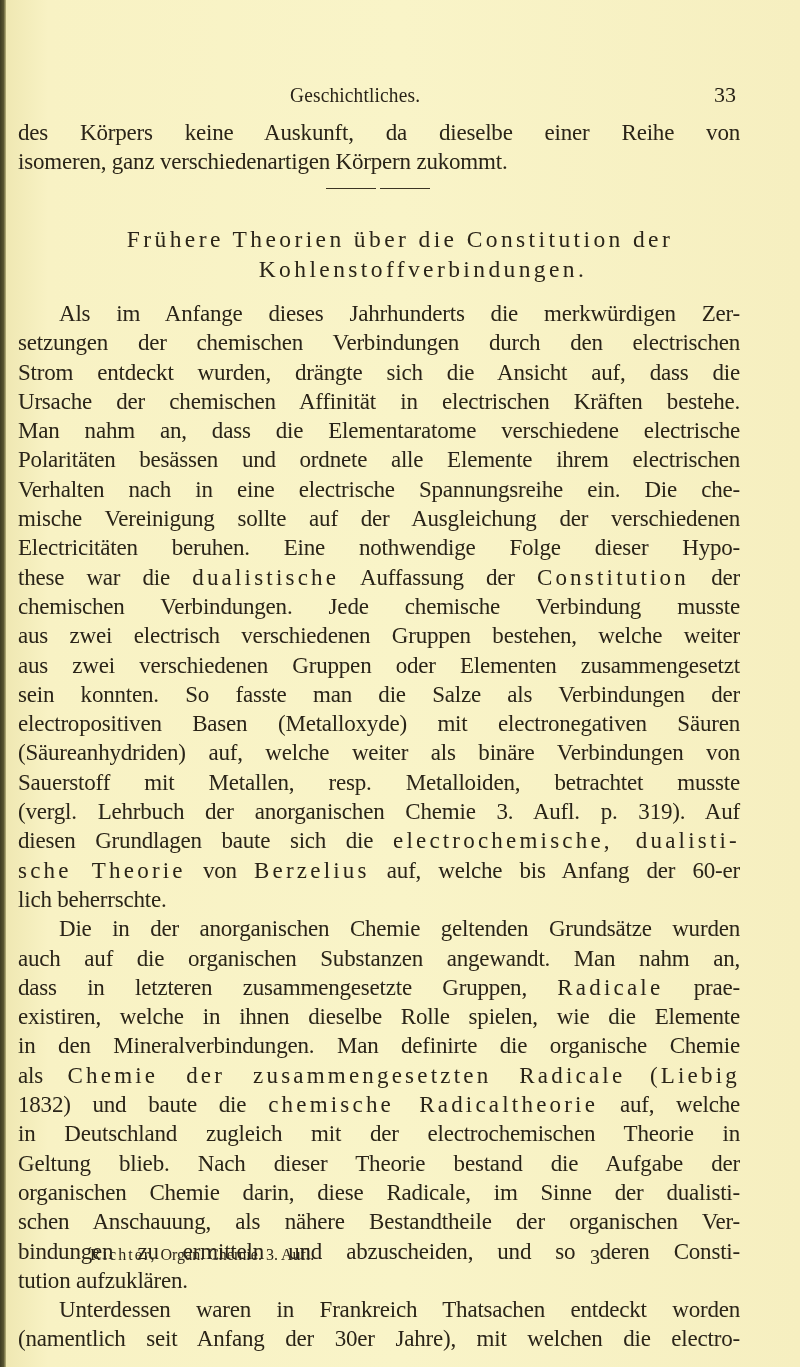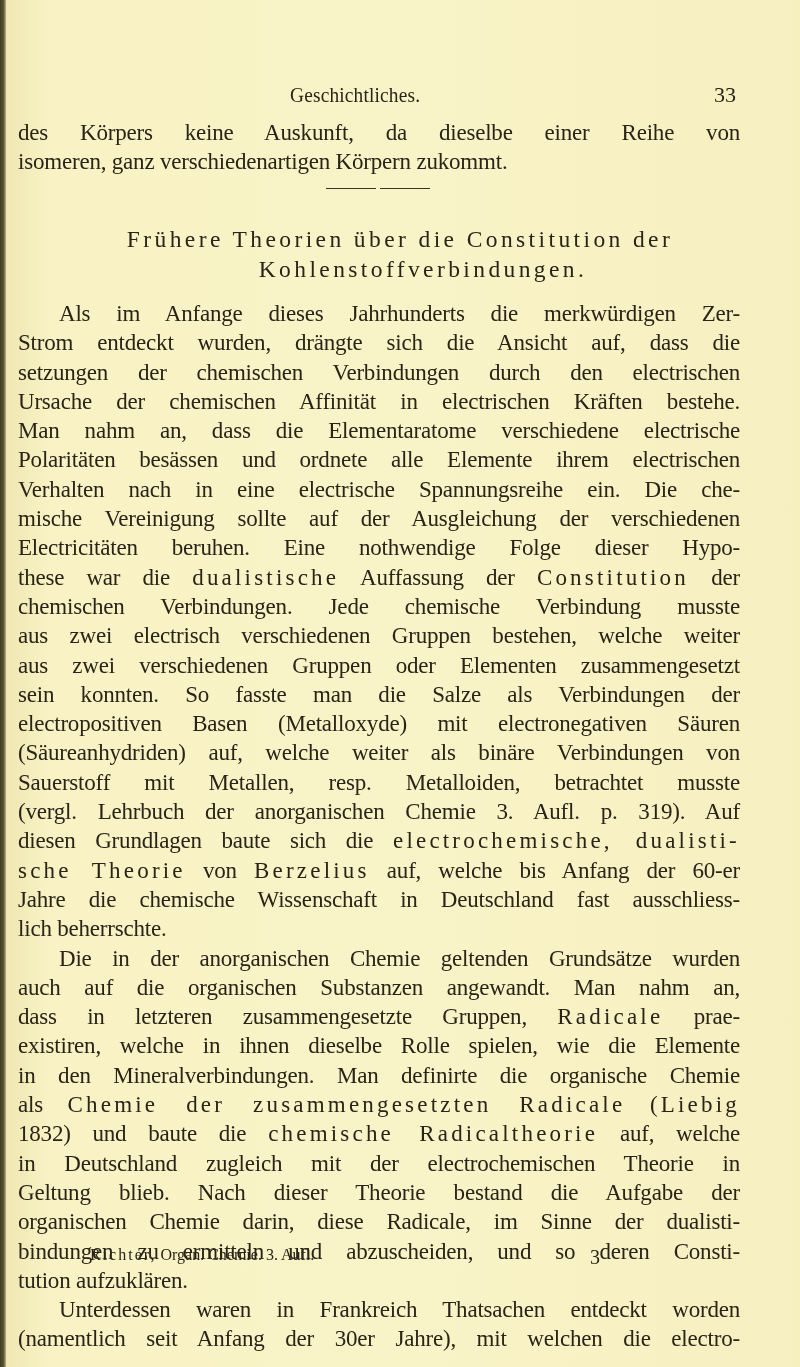--- a/index.html
+++ b/index.html
@@ -88,22 +88,22 @@
 <div class="divider">
   <span></span>
   <span></span>
 </div>
 
 <div class="heading" style="top:226px;">Frühere Theorien über die Constitution der</div>
 <div class="heading" style="top:256px;padding-left:23px;">Kohlenstoffverbindungen.</div>
 
 <div class="text-block" style="top:299px;">
   <div class="line indent">Als im Anfange dieses Jahrhunderts die merkwürdigen Zer-</div>
+  <div class="line">setzungen der chemischen Verbindungen durch den electrischen</div>
   <div class="line">Strom entdeckt wurden, drängte sich die Ansicht auf, dass die</div>
-  <div class="line">setzungen der chemischen Verbindungen durch den electrischen</div>
   <div class="line">Ursache der chemischen Affinität in electrischen Kräften bestehe.</div>
   <div class="line">Man nahm an, dass die Elementaratome verschiedene electrische</div>
   <div class="line">Polaritäten besässen und ordnete alle Elemente ihrem electrischen</div>
   <div class="line">Verhalten nach in eine electrische Spannungsreihe ein. Die che-</div>
   <div class="line">mische Vereinigung sollte auf der Ausgleichung der verschiedenen</div>
   <div class="line">Electricitäten beruhen. Eine nothwendige Folge dieser Hypo-</div>
   <div class="line">
     <span>these war die</span>
     <span class="sp">dualistische</span>
     <span>Auffassung der</span>
@@ -121,21 +121,20 @@
   <div class="line">
     <span>diesen Grundlagen baute sich die</span>
     <span class="sp">electrochemische, dualisti-</span>
   </div>
   <div class="line">
     <span class="sp">sche Theorie</span>
     <span>von</span>
     <span class="sp">Berzelius</span>
     <span>auf, welche bis Anfang der 60-er</span>
   </div>
-  <div class="line">Jahre die chemische Wissenschaft in Deutschland fast ausschliess-</div>
   <div class="line last">lich beherrschte.</div>
 
   <div class="line indent">Die in der anorganischen Chemie geltenden Grundsätze wurden</div>
   <div class="line">auch auf die organischen Substanzen angewandt. Man nahm an,</div>
   <div class="line">
     <span>dass in letzteren zusammengesetzte Gruppen,</span>
     <span class="sp">Radicale</span>
     <span>prae-</span>
   </div>
   <div class="line">existiren, welche in ihnen dieselbe Rolle spielen, wie die Elemente</div>
@@ -146,20 +145,21 @@
     <span class="sp">(Liebig</span>
   </div>
   <div class="line">
     <span>1832) und baute die</span>
     <span class="sp">chemische Radicaltheorie</span>
     <span>auf, welche</span>
   </div>
   <div class="line">in Deutschland zugleich mit der electrochemischen Theorie in</div>
   <div class="line">Geltung blieb. Nach dieser Theorie bestand die Aufgabe der</div>
   <div class="line">organischen Chemie darin, diese Radicale, im Sinne der dualisti-</div>
+  <div class="line">schen Anschauung, als nähere Bestandtheile der organischen Ver-</div>
   <div class="line">bindungen zu ermitteln und abzuscheiden, und so deren Consti-</div>
   <div class="line last">tution aufzuklären.</div>
 
   <div class="line indent">Unterdessen waren in Frankreich Thatsachen entdeckt worden</div>
   <div class="line">(namentlich seit Anfang der 30er Jahre), mit welchen die electro-</div>
 
 </div>
 
 <div class="footer-sig">
   <span class="sp">Richter,</span>

